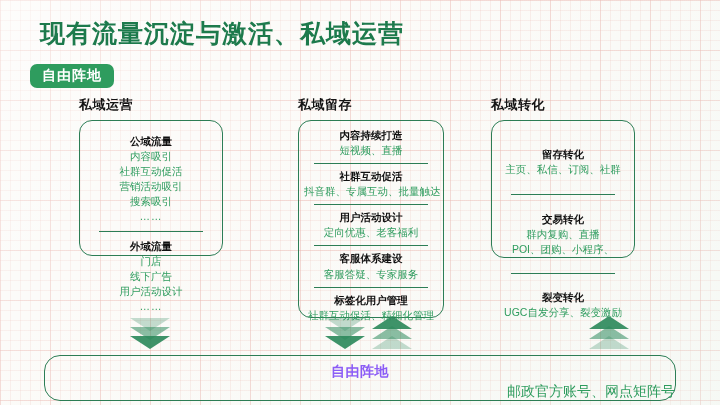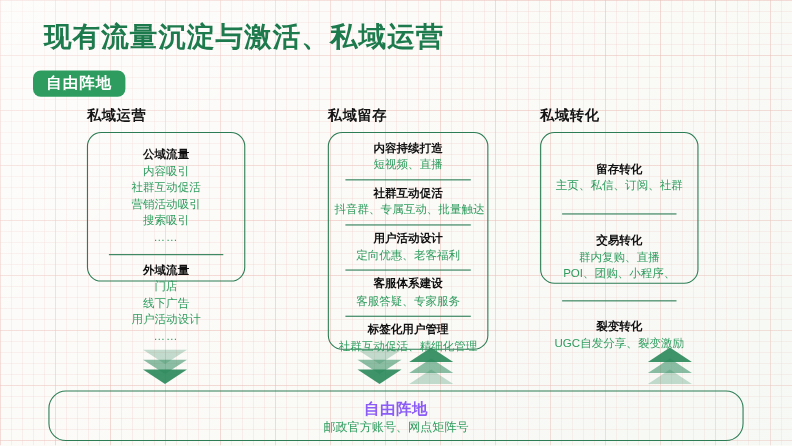--- a/index.html
+++ b/index.html
@@ -155,23 +155,24 @@
     padding-top: 6px;
   }
   #bottom-title {
     font-size: 14px;
     font-weight: bold;
     color: #8b5cf6;
     line-height: 1.35;
     letter-spacing: 0.5px;
   }
   #bottom-sub {
-    font-size: 11px;
+    font-size: 14px;
     color: #2e9c5e;
     line-height: 1.5;
+    text-align: right;
   }
 </style>
 </head>
 <body>
 
 <div id="slide"></div>
 
 <div class="layer">
 
   <div id="page-title">现有流量沉淀与激活、私域运营</div>

